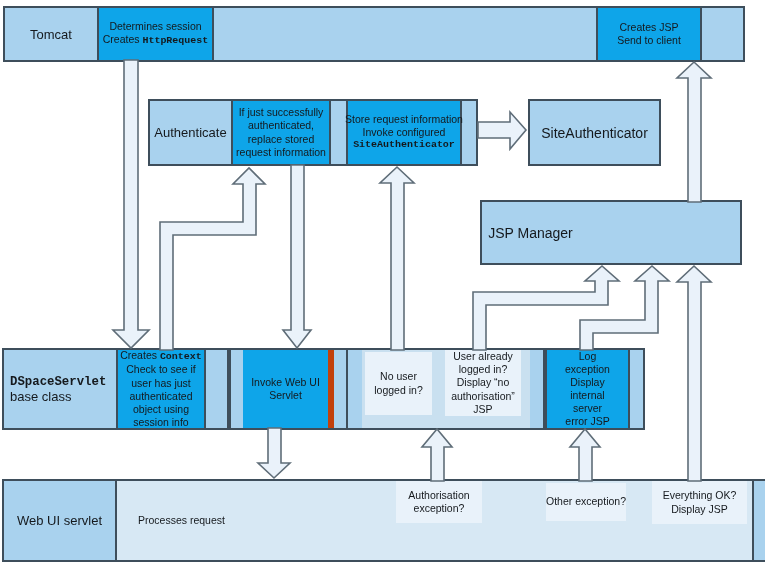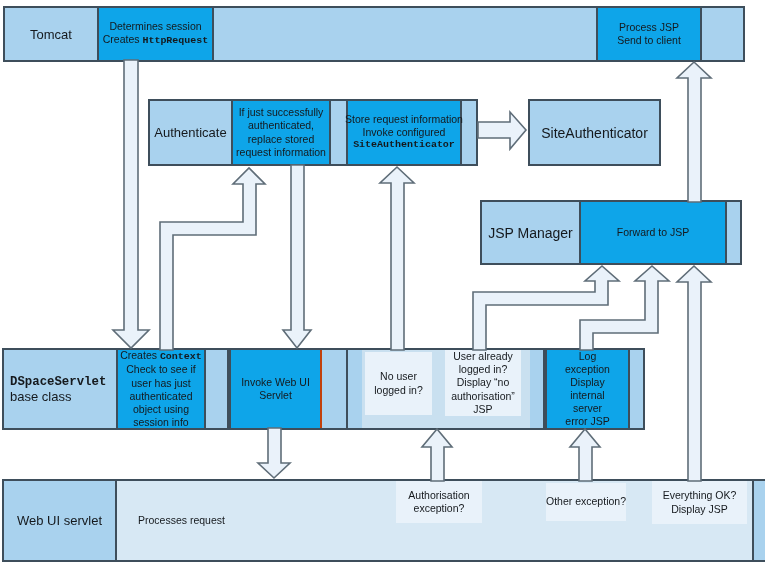--- a/index.html
+++ b/index.html
@@ -35,21 +35,21 @@
   <div class="box dark" style="left:3px;top:6px;width:742px;height:56px;">
     <div class="lane-label label center" style="left:0;width:92px;">Tomcat</div>
     <div class="vbox light center small" style="left:92px;width:117px;">
       <div>
         <div class="nowrap">Determines session</div>
         <div class="nowrap"><span>Creates </span><span class="code">HttpRequest</span></div>
       </div>
     </div>
     <div class="vbox light center small" style="left:591px;width:106px;">
       <div>
-        <div class="nowrap">Process JSP</div>
+        <div class="nowrap">Creates JSP</div>
         <div class="nowrap">Send to client</div>
       </div>
     </div>
   </div>
 
   <div class="box dark" style="left:148px;top:99px;width:330px;height:67px;">
     <div class="lane-label label center" style="left:0;width:81px;">Authenticate</div>
     <div class="vbox light center small" style="left:81px;width:100px;padding:0 3px;">
       <div>If just successfully authenticated, replace stored request information</div>
     </div>
@@ -61,41 +61,38 @@
       </div>
     </div>
   </div>
 
   <div class="box dark center biglabel" style="left:528px;top:99px;width:133px;height:67px;">
     <div>SiteAuthenticator</div>
   </div>
 
   <div class="box dark" style="left:480px;top:200px;width:262px;height:65px;">
     <div class="lane-label biglabel center" style="left:0;width:97px;">JSP Manager</div>
-    <div class="vbox light center small" style="left:97px;width:148px;">
-      <div class="nowrap">Forward to JSP</div>
-    </div>
   </div>
 
   <div class="box dark" style="left:2px;top:348px;width:227px;height:82px;">
     <div class="lane-label label" style="left:6px;width:104px;display:flex;flex-direction:column;justify-content:center;">
       <div class="code nowrap">DSpaceServlet</div>
       <div class="nowrap">base class</div>
     </div>
     <div class="vbox light center small" style="left:112px;width:90px;padding:0 2px;">
       <div>
         <div class="nowrap"><span>Creates </span><span class="code">Context</span></div>
         <div>Check to see if user has just authenticated</div>
         <div>object using session info</div>
       </div>
     </div>
   </div>
 
   <div class="box dark" style="left:229px;top:348px;width:119px;height:82px;">
-    <div class="center small light" style="position:absolute;left:0;top:0;bottom:0;width:91px;border-right:2px solid #c2410c;padding:0 6px;box-sizing:border-box;">
+    <div class="center small light" style="position:absolute;left:12px;top:0;bottom:0;width:91px;border-right:6px solid #c2410c;padding:0 6px;box-sizing:border-box;">
       <div>Invoke Web UI Servlet</div>
     </div>
   </div>
 
   <div class="box mid" style="left:346px;top:348px;width:199px;height:82px;">
     <div class="strip" style="left:0;width:14px;"></div>
     <div class="pale center small" style="position:absolute;left:17px;top:2px;width:67px;height:63px;">
       <div>No user logged in?</div>
     </div>
     <div class="pale center small" style="position:absolute;left:97px;top:0;width:76px;height:66px;">

